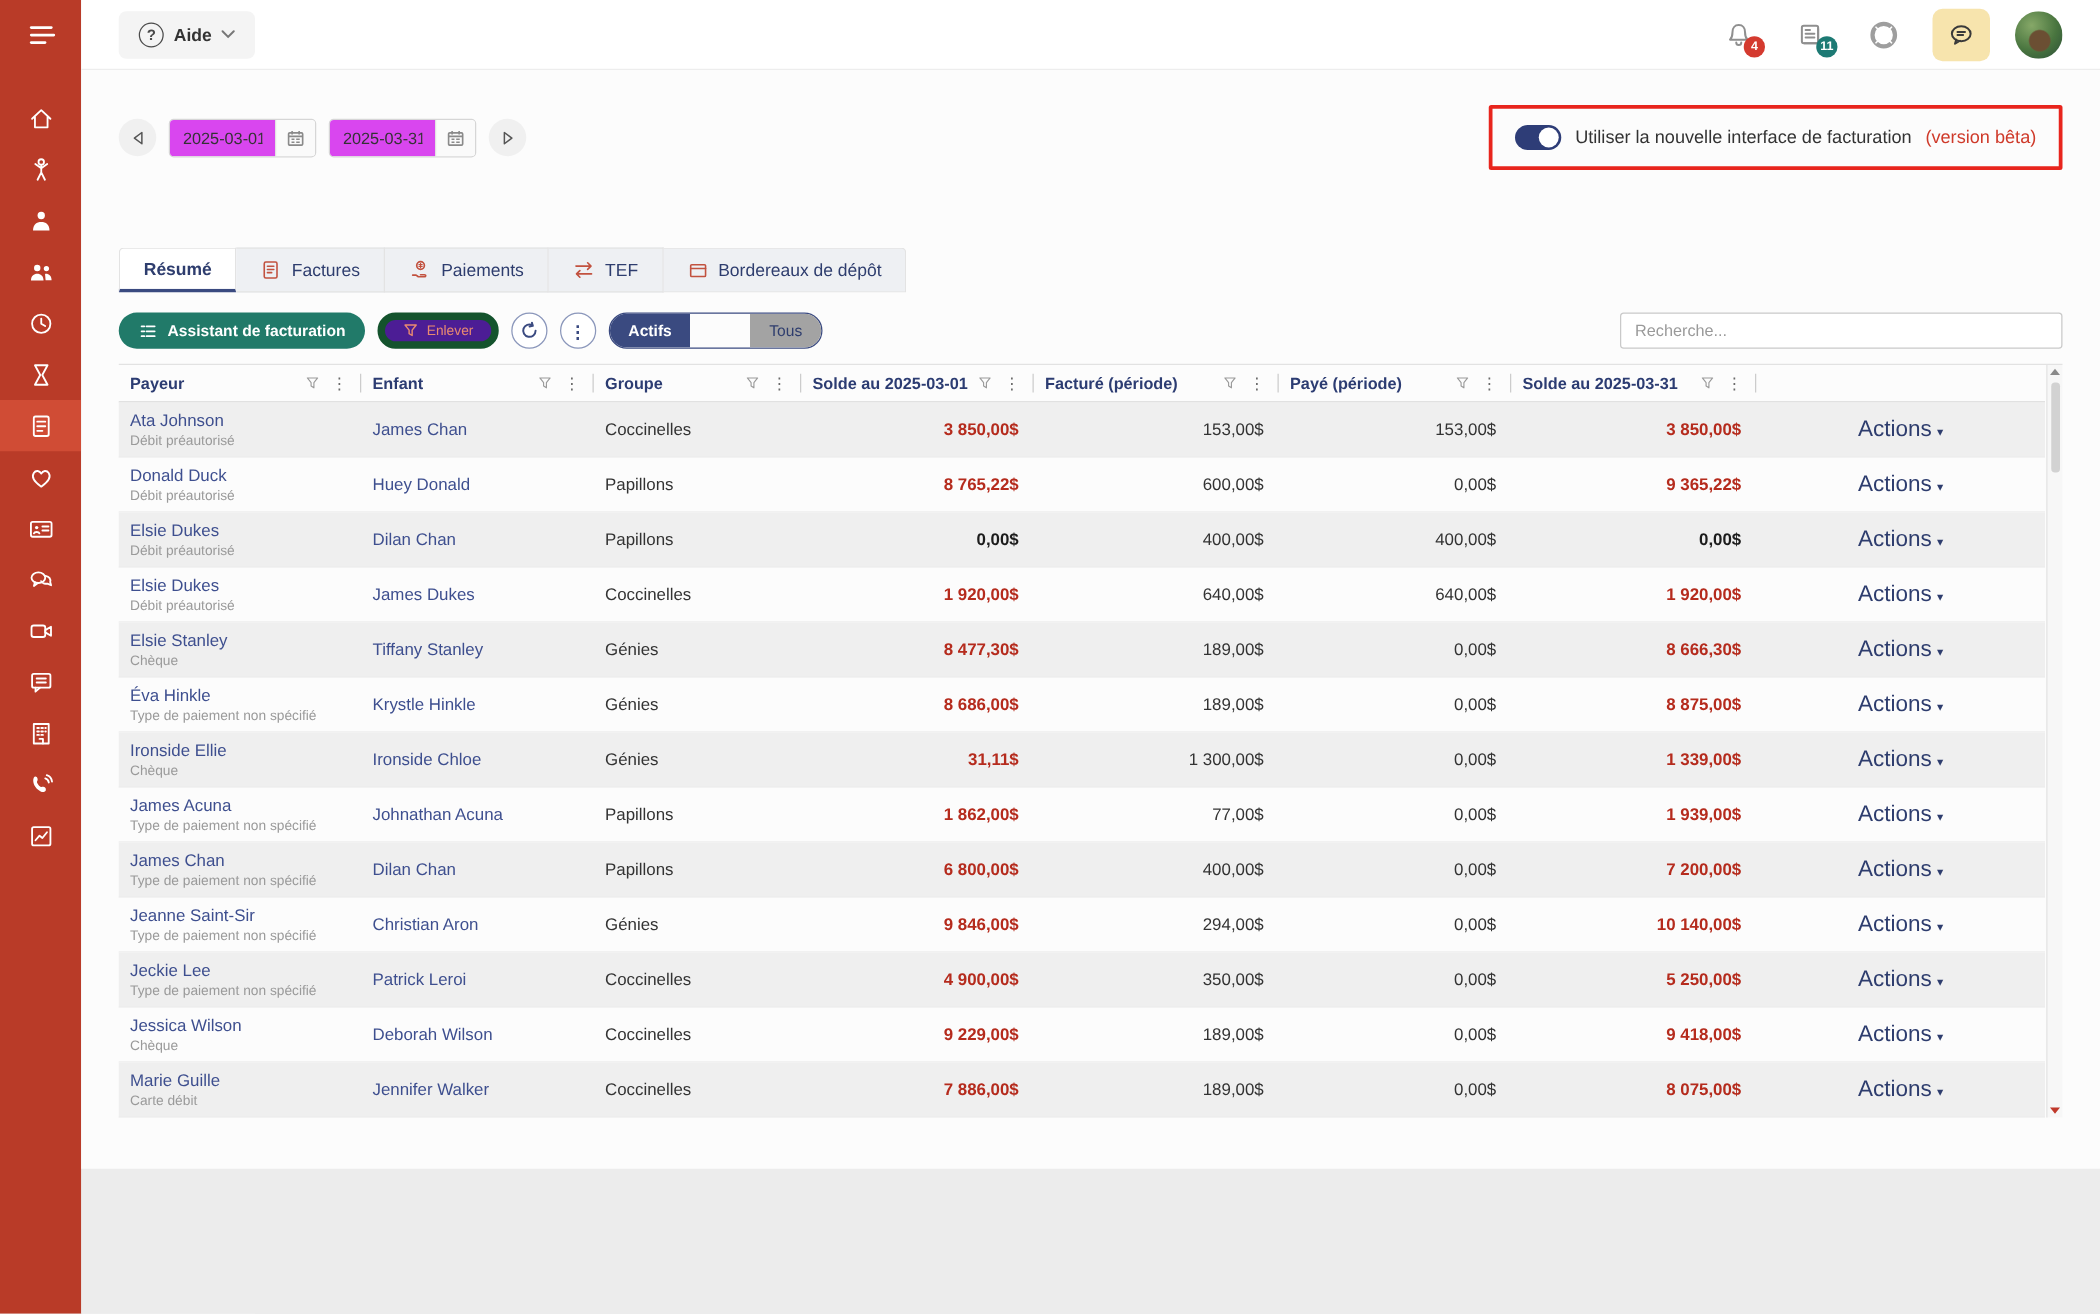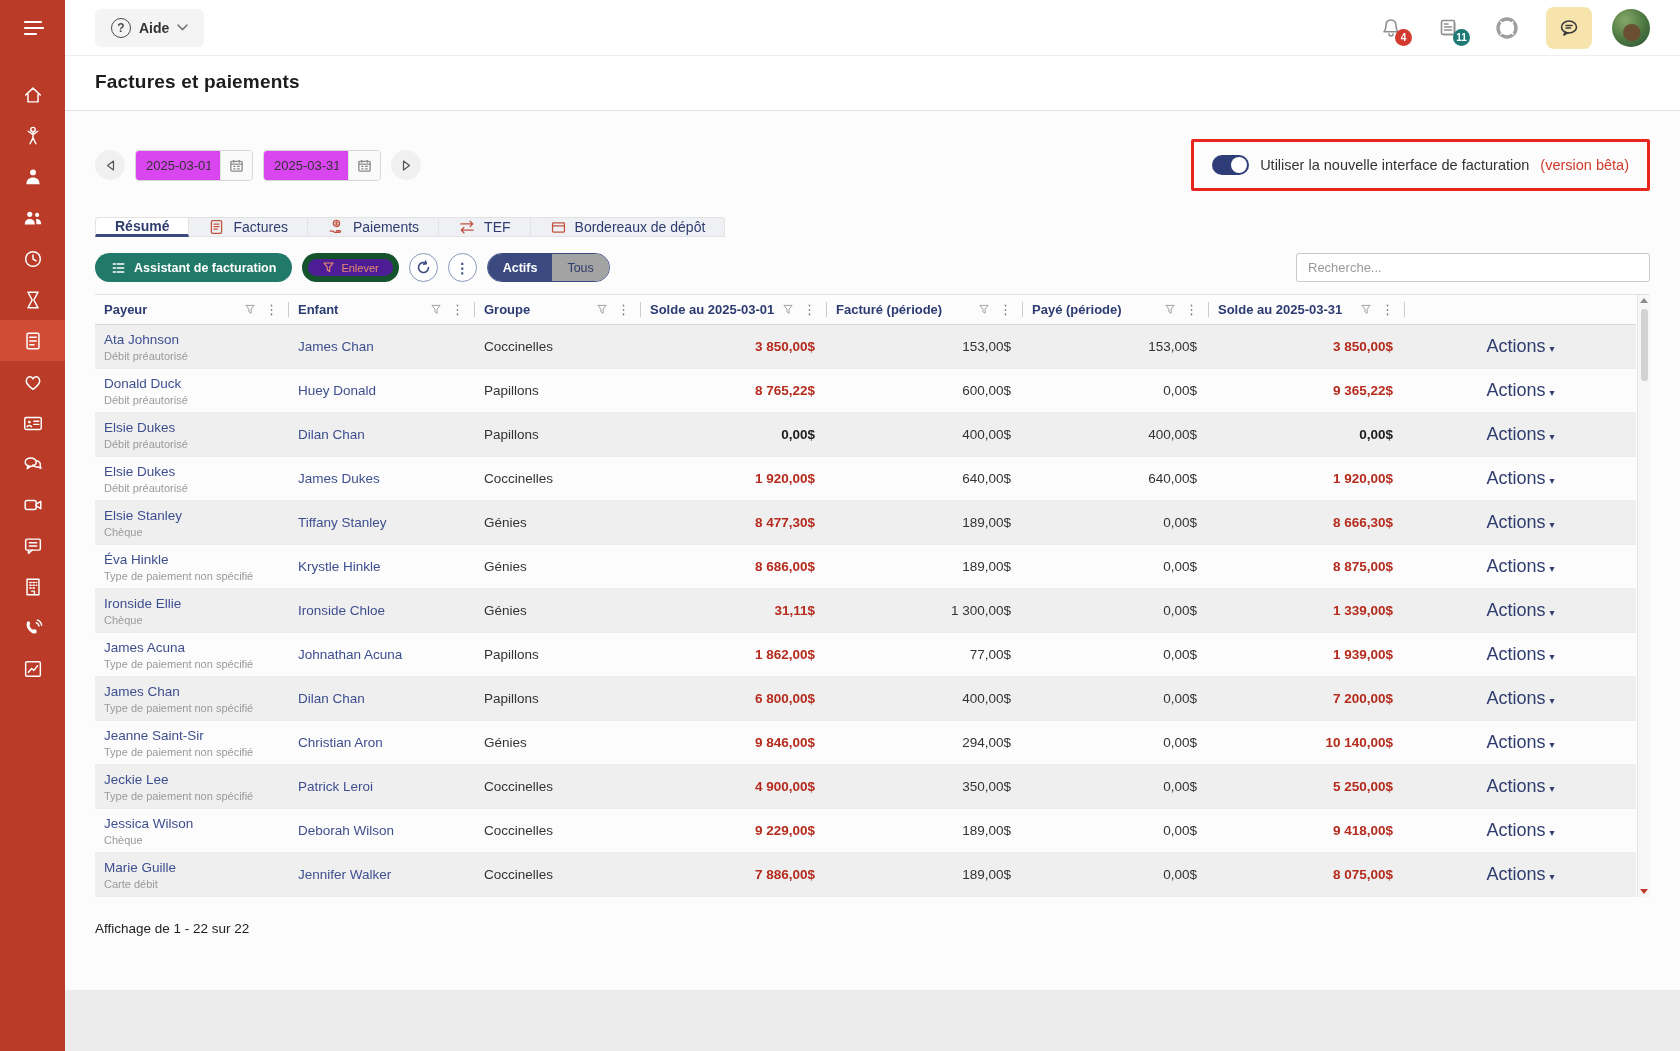--- a/index.html
+++ b/index.html
@@ -52,35 +52,35 @@
   .cal-btn svg { stroke:#8a8a8a; fill:none; stroke-width:1.4; }
 
   .beta-wrap { border:3px solid #e8251d; border-radius:2px; padding:13px 18px; display:flex; align-items:center; gap:11px; background:transparent; }
   .toggle { width:37px; height:20px; border-radius:10px; background:#2e3d77; position:relative; border:none; cursor:pointer; flex-shrink:0; }
   .toggle::after { content:""; position:absolute; top:2px; right:2px; width:16px; height:16px; border-radius:50%; background:#fff; }
   .beta-label { font-size:14.5px; color:#333; }
   .beta-suffix { font-size:14.5px; color:#cf3a2a; }
 
   
   .tabs { margin-top:26px; display:flex; }
-  .tab { display:flex; align-items:center; gap:8px; padding:0 19px; height:20px; background:#eef0f3; border:1px solid #e3e3e3; border-left:none; color:#2e3d6e; font-size:14px; cursor:pointer; font-family:inherit; }
+  .tab { display:flex; align-items:center; gap:8px; padding:0 19px; height:36px; background:#eef0f3; border:1px solid #e3e3e3; border-left:none; color:#2e3d6e; font-size:14px; cursor:pointer; font-family:inherit;margin-top:36px; }
   .tab:first-child { border-left:1px solid #e3e3e3; border-radius:4px 0 0 0; }
   .tab:last-child { border-radius:0 4px 0 0; }
   .tab.active { background:#fff; border-bottom:3px solid #3a4a80; font-weight:bold; }
   .tab svg { stroke:#c2523f; fill:none; stroke-width:1.5; stroke-linecap:round; stroke-linejoin:round; }
 
   
   .toolbar { margin-top:16px; display:flex; align-items:center; gap:10px; }
   .assistant-btn { display:flex; align-items:center; gap:8px; background:#217a69; color:#fff; border:none; border-radius:15px; height:29px; padding:0 16px; font-size:12.5px; font-weight:bold; cursor:pointer; font-family:inherit; }
   .assistant-btn svg { stroke:#fff; fill:none; stroke-width:1.6; stroke-linecap:round; }
   .remove-btn { display:flex; align-items:center; gap:6px; background:#4c1d95; color:#e98a70; border:6px solid #14532d; border-radius:15px; height:29px; padding:0 14px; font-size:11px; cursor:pointer; font-family:inherit; }
   .remove-btn svg { stroke:#e98a70; fill:none; stroke-width:1.4; stroke-linejoin:round; }
   .circle-tool { width:29px; height:29px; border-radius:50%; border:1px solid #8b97bb; background:#fff; color:#3a4a80; cursor:pointer; display:flex; align-items:center; justify-content:center; font-size:14px; font-weight:bold; }
   .circle-tool svg { stroke:#3a4a80; fill:none; stroke-width:1.7; stroke-linecap:round; }
-  .segmented { display:flex; border:1px solid #3a4a80; border-radius:15px; overflow:hidden; height:29px; }
+  .segmented { display:flex; border:1px solid #3a4a80; border-radius:15px; overflow:hidden; height:29px;gap:48px; }
   .seg { border:none; padding:0 15px; font-size:12.5px; cursor:pointer; font-family:inherit; }
   .seg.on { background:#3a4a80; color:#fff; font-weight:bold; }
   .seg.off { background:#a3a3a3; color:#2e3d6e; }
   .search-input { margin-left:auto; width:354px; height:29px; border:1px solid #c9c9c9; border-radius:3px; padding:0 11px; font-size:13px; color:#333; font-family:inherit; background:#fff; outline:none; }
   .search-input::placeholder { color:#9a9a9a; }
 
   
   .table { margin-top:12px; position:relative; border-top:1px solid #e2e2e2; padding-right:14px; }
   .thead, .trow { display:grid; grid-template-columns:194px 186px 166px 186px 196px 186px 196px 1fr; }
   .thead { height:30px; align-items:center; border-bottom:1px solid #d8d8d8; }
@@ -264,23 +264,20 @@
           <svg width="24" height="24" viewBox="0 0 24 24">
               <ellipse cx="12" cy="11" rx="7.5" ry="6"></ellipse>
               <path d="M8 15.7 L7 19 L11 16.6"></path>
               <path d="M9 9.5 H15 M9 12 H13.5"></path>
             </svg>
         </button>
         <button class="avatar"></button>
       </div>
     </header>
 
-    <div class="title-row">
-      <h1 class="page-title">Factures et paiements</h1>
-    </div>
 
     <div class="content">
 
       <div class="controls-row">
         <div class="date-range">
           <button class="circle-nav">
             <svg width="9" height="11" viewBox="0 0 9 11">
                 <path d="M7.5 1 L1.5 5.5 L7.5 10 Z" fill="none" stroke="#555" stroke-width="1.2" stroke-linejoin="round"></path>
               </svg>
           </button>
@@ -866,16 +863,15 @@
   </div>
 </div>
 
         <div class="vscroll">
           <div class="arr-up"></div>
           <div class="thumb"></div>
           <div class="arr-down"></div>
         </div>
       </div>
 
-      <div class="footer-row">Affichage de 1 - 22 sur 22</div>
     </div>
   </div>
 </div>
 
 </body></html>

